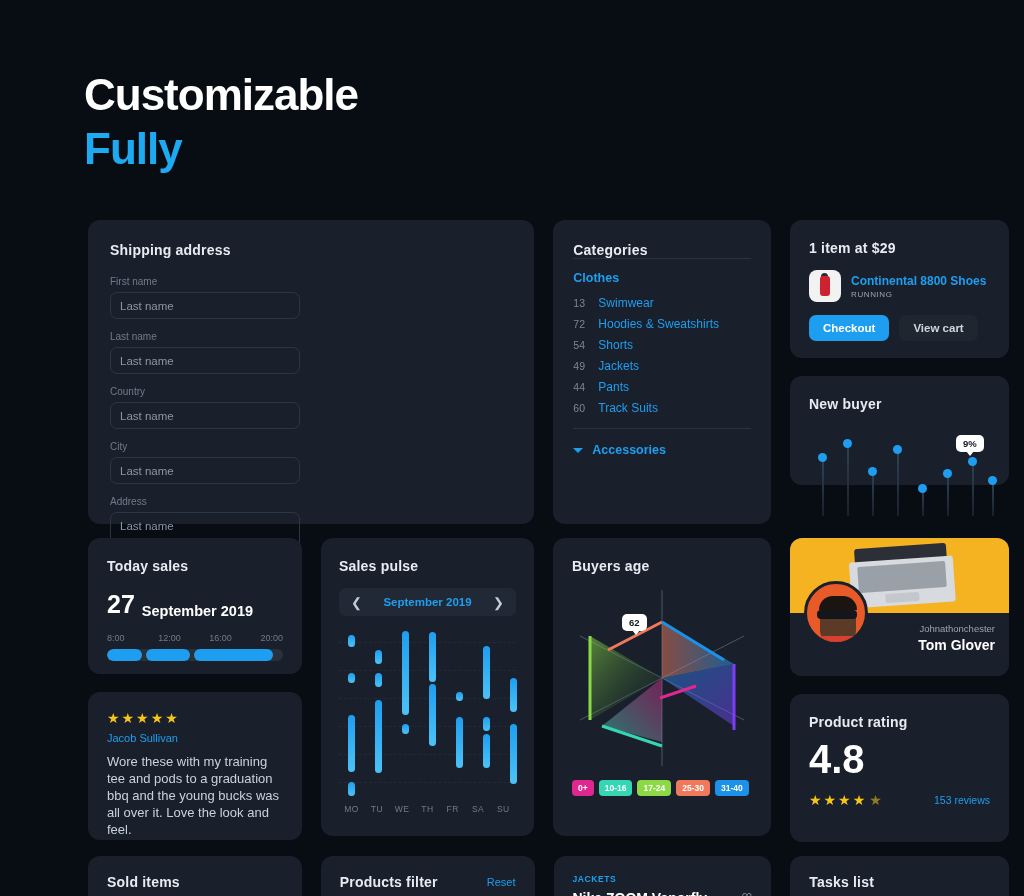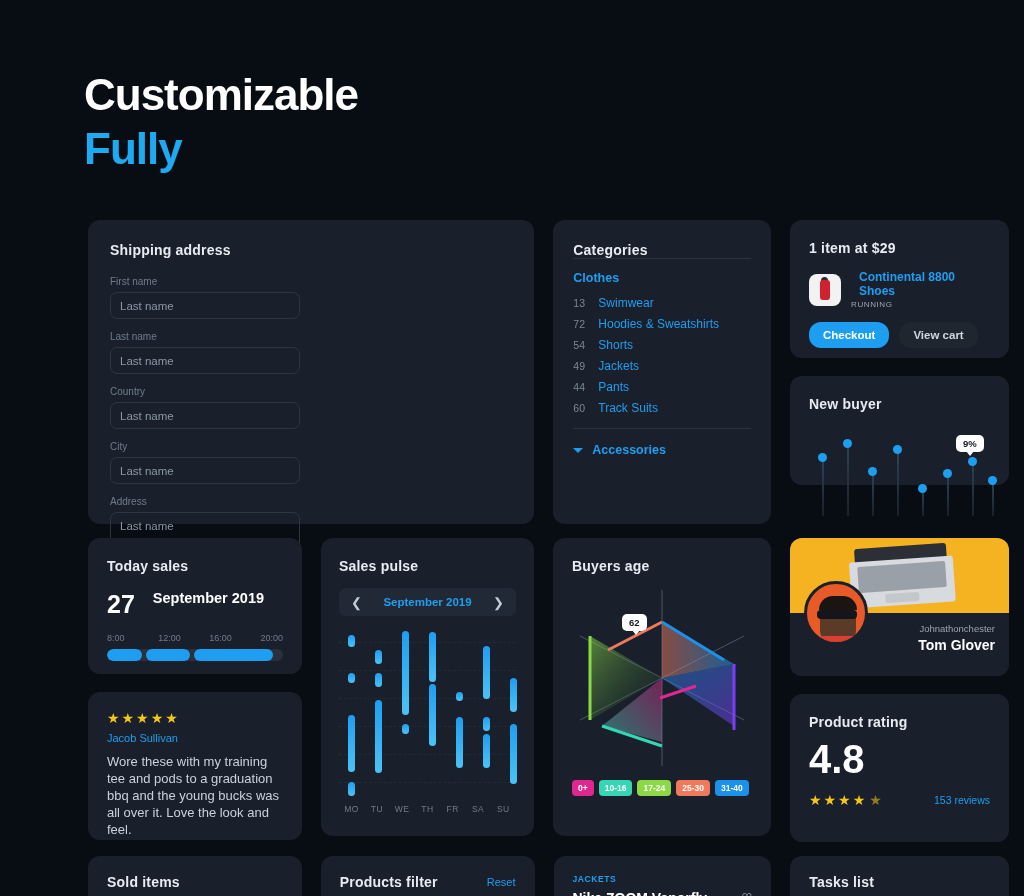--- a/index.html
+++ b/index.html
@@ -34,21 +34,21 @@
   .flabel { color: #6f7b8c; font-size: 10px; margin-bottom: 5px; display: block; }
   .finput {
     width: 100%; height: 27px; border: 1px solid #2c3542; border-radius: 7px;
     background: transparent; color: #d9e2ec; font-size: 11.5px;
     padding: 0 9px; font-family: "Liberation Sans", sans-serif; outline: none;
   }
   .finput::placeholder { color: #8b96a5; }
   textarea.finput { height: 52px; padding-top: 6px; resize: none; line-height: 14px; }
   .actions { display: flex; align-items: center; width: 100%; margin-top: 4px; }
   .btn {
-    border: none; cursor: pointer; border-radius: 12px; font-size: 12px;
+    border: none; cursor: pointer; border-radius: 7px; font-size: 12px;
     font-weight: bold; font-family: "Liberation Sans", sans-serif;
   }
   .btn-primary { background: #1e9ef0; color: #fff; padding: 9px 18px; }
   .btn-ghost { background: #20262f; color: #cdd6e0; padding: 9px 16px; margin-left: 10px; }
   .link { color: #1e9ef0; font-size: 12px; font-weight: bold; margin-left: auto; cursor: pointer; }
 
   
   .c-cat { width: 218px; padding: 22px 20px; height: 304px; }
   .cat-head {
     display: flex; align-items: center; gap: 9px; color: #1e9ef0;
@@ -60,39 +60,39 @@
   .cat-item { display: flex; align-items: baseline; gap: 10px; padding: 3.5px 0; cursor: pointer; }
   .cat-count { color: #7b8796; font-size: 10.5px; width: 15px; }
   .cat-name { color: #1e9ef0; font-size: 12px; }
 
   
   .c-cart { width: 219px; padding: 20px 19px; height: 138px; }
   .cart-line { display: flex; align-items: center; gap: 10px; margin-top: 14px; }
   .thumb { width: 32px; height: 32px; border-radius: 8px; background: #f2f2f2; position: relative; overflow: hidden; flex: none; }
   .thumb .fig { position: absolute; left: 11px; top: 6px; width: 10px; height: 20px; background: #cf2230; border-radius: 3px; }
   .thumb .head { position: absolute; left: 12px; top: 3px; width: 7px; height: 7px; border-radius: 50%; background: #2b2d33; }
-  .cart-name { color: #1e9ef0; font-size: 12px; font-weight: bold; line-height: 14px; margin-left: 8px; }
+  .cart-name { color: #1e9ef0; font-size: 12px; font-weight: bold; line-height: 14px; }
   .cart-sub { color: #9aa4b1; font-size: 8px; letter-spacing: .6px; margin-top: 2px; }
   .cart-btns { display: flex; gap: 10px; margin-top: 13px; }
   .btn-sm { font-size: 11.5px; padding: 7px 14px; }
 
   
   .c-buyer { width: 219px; padding: 20px 19px; height: 109px; }
   .lolli { position: relative; height: 92px; margin-top: 12px; }
   .stick { position: absolute; bottom: 0; width: 1.5px; background: linear-gradient(to bottom,#2e4458,#1a202b); }
   .dot { position: absolute; width: 9px; height: 9px; border-radius: 50%; background: #1e9ef0; }
   .tip {
     position: absolute; background: #fff; color: #131820; font-size: 9.5px; font-weight: bold;
     border-radius: 5px; padding: 3px 7px;
   }
   .tip::after { content: ""; position: absolute; bottom: -4px; left: 10px; border-left: 4px solid transparent; border-right: 4px solid transparent; border-top: 5px solid #fff; }
 
   
   .c-today { width: 214px; padding: 20px 19px; height: 136px; }
-  .big-date { margin-top: 16px; display: flex; align-items: flex-start; gap: 18px; }
+  .big-date { margin-top: 16px; display: flex; align-items: flex-end; gap: 7px; }
   .big-date .d { color: #fff; font-size: 25px; font-weight: bold; }
   .big-date .m { color: #fff; font-size: 14.5px; font-weight: bold; }
   .ticks { display: flex; margin-top: 14px; color: #6f7b8c; font-size: 9px; }
   .ticks span { flex: 1; }
   .ticks span:last-child { text-align: right; flex: 0 0 auto; }
   .track { margin-top: 6px; height: 12px; background: #2a313c; border-radius: 6px; display: flex; gap: 4px; overflow: hidden; }
   .seg { background: #1e9ef0; border-radius: 6px; height: 12px; }
 
   
   .c-review { width: 214px; padding: 18px 19px; height: 148px; }

